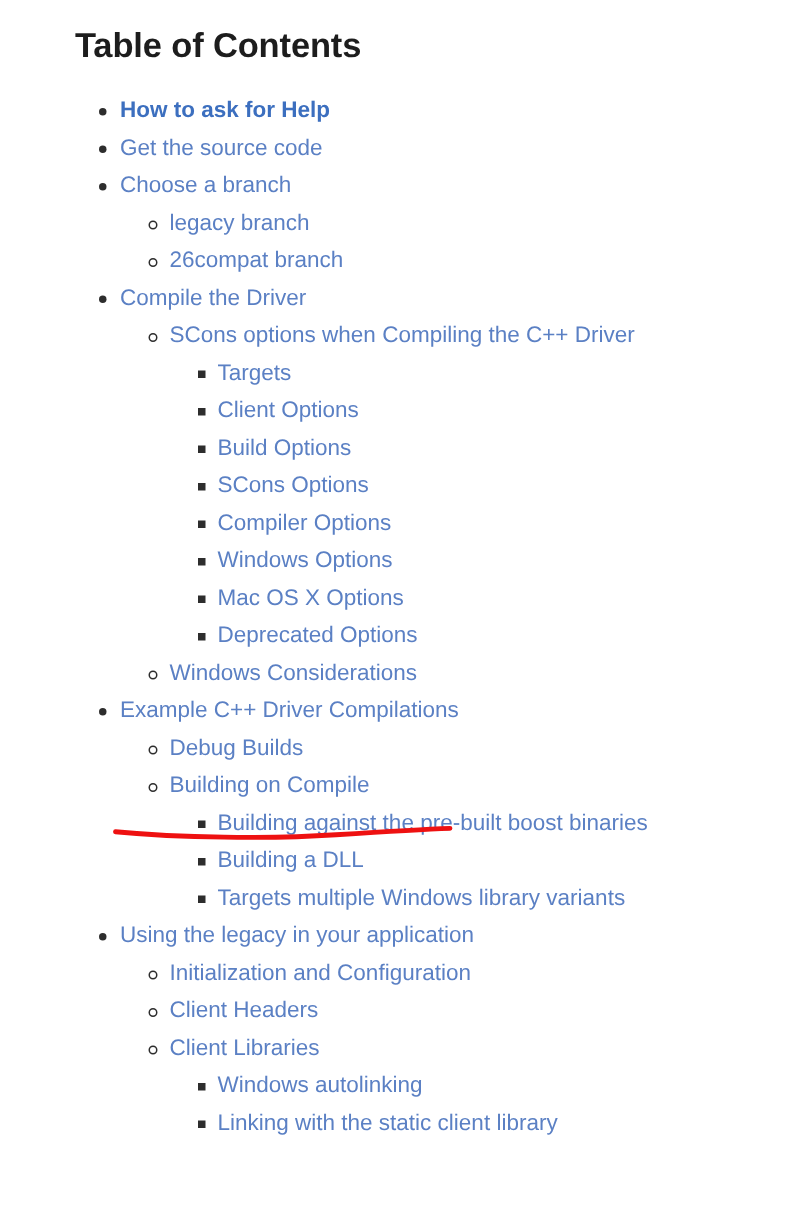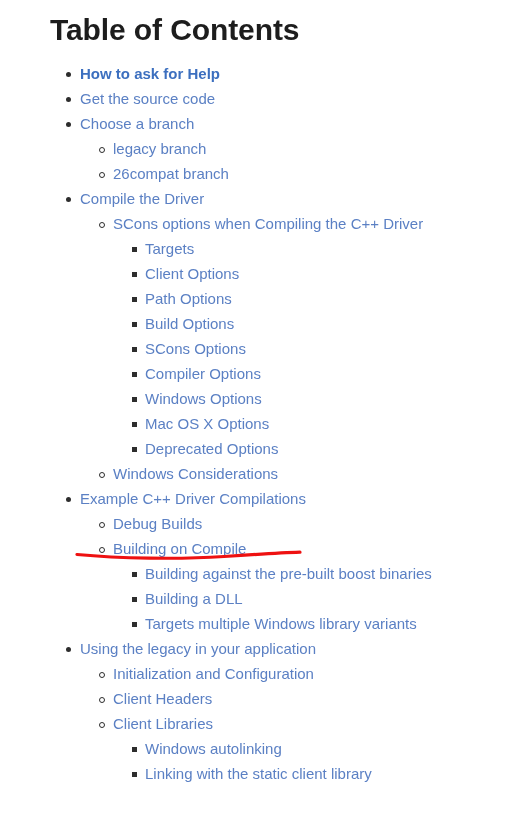--- a/index.html
+++ b/index.html
@@ -20,21 +20,21 @@
     width: 530px;
     height: 813px;
     background: #ffffff;
   }
 
   .toc-title {
     position: absolute;
     left: 50px;
     top: 16px;
     margin: 0;
-    font-size: 30px;
+    font-size: 23px;
     line-height: 28px;
     font-weight: bold;
     color: #1d1d1d;
     letter-spacing: -0.1px;
   }
 
   .toc-root {
     position: absolute;
     left: 0;
     top: 63px;
@@ -156,24 +156,20 @@
         <li class="toc-item lvl3">
           <span class="bullet"></span>
           <a class="toc-link" href="#">Targets</a>
         </li>
         <li class="toc-item lvl3">
           <span class="bullet"></span>
           <a class="toc-link" href="#">Client Options</a>
         </li>
         <li class="toc-item lvl3">
           <span class="bullet"></span>
-          <a class="toc-link" href="#">Path Options</a>
-        </li>
-        <li class="toc-item lvl3">
-          <span class="bullet"></span>
           <a class="toc-link" href="#">Build Options</a>
         </li>
         <li class="toc-item lvl3">
           <span class="bullet"></span>
           <a class="toc-link" href="#">SCons Options</a>
         </li>
         <li class="toc-item lvl3">
           <span class="bullet"></span>
           <a class="toc-link" href="#">Compiler Options</a>
         </li>

